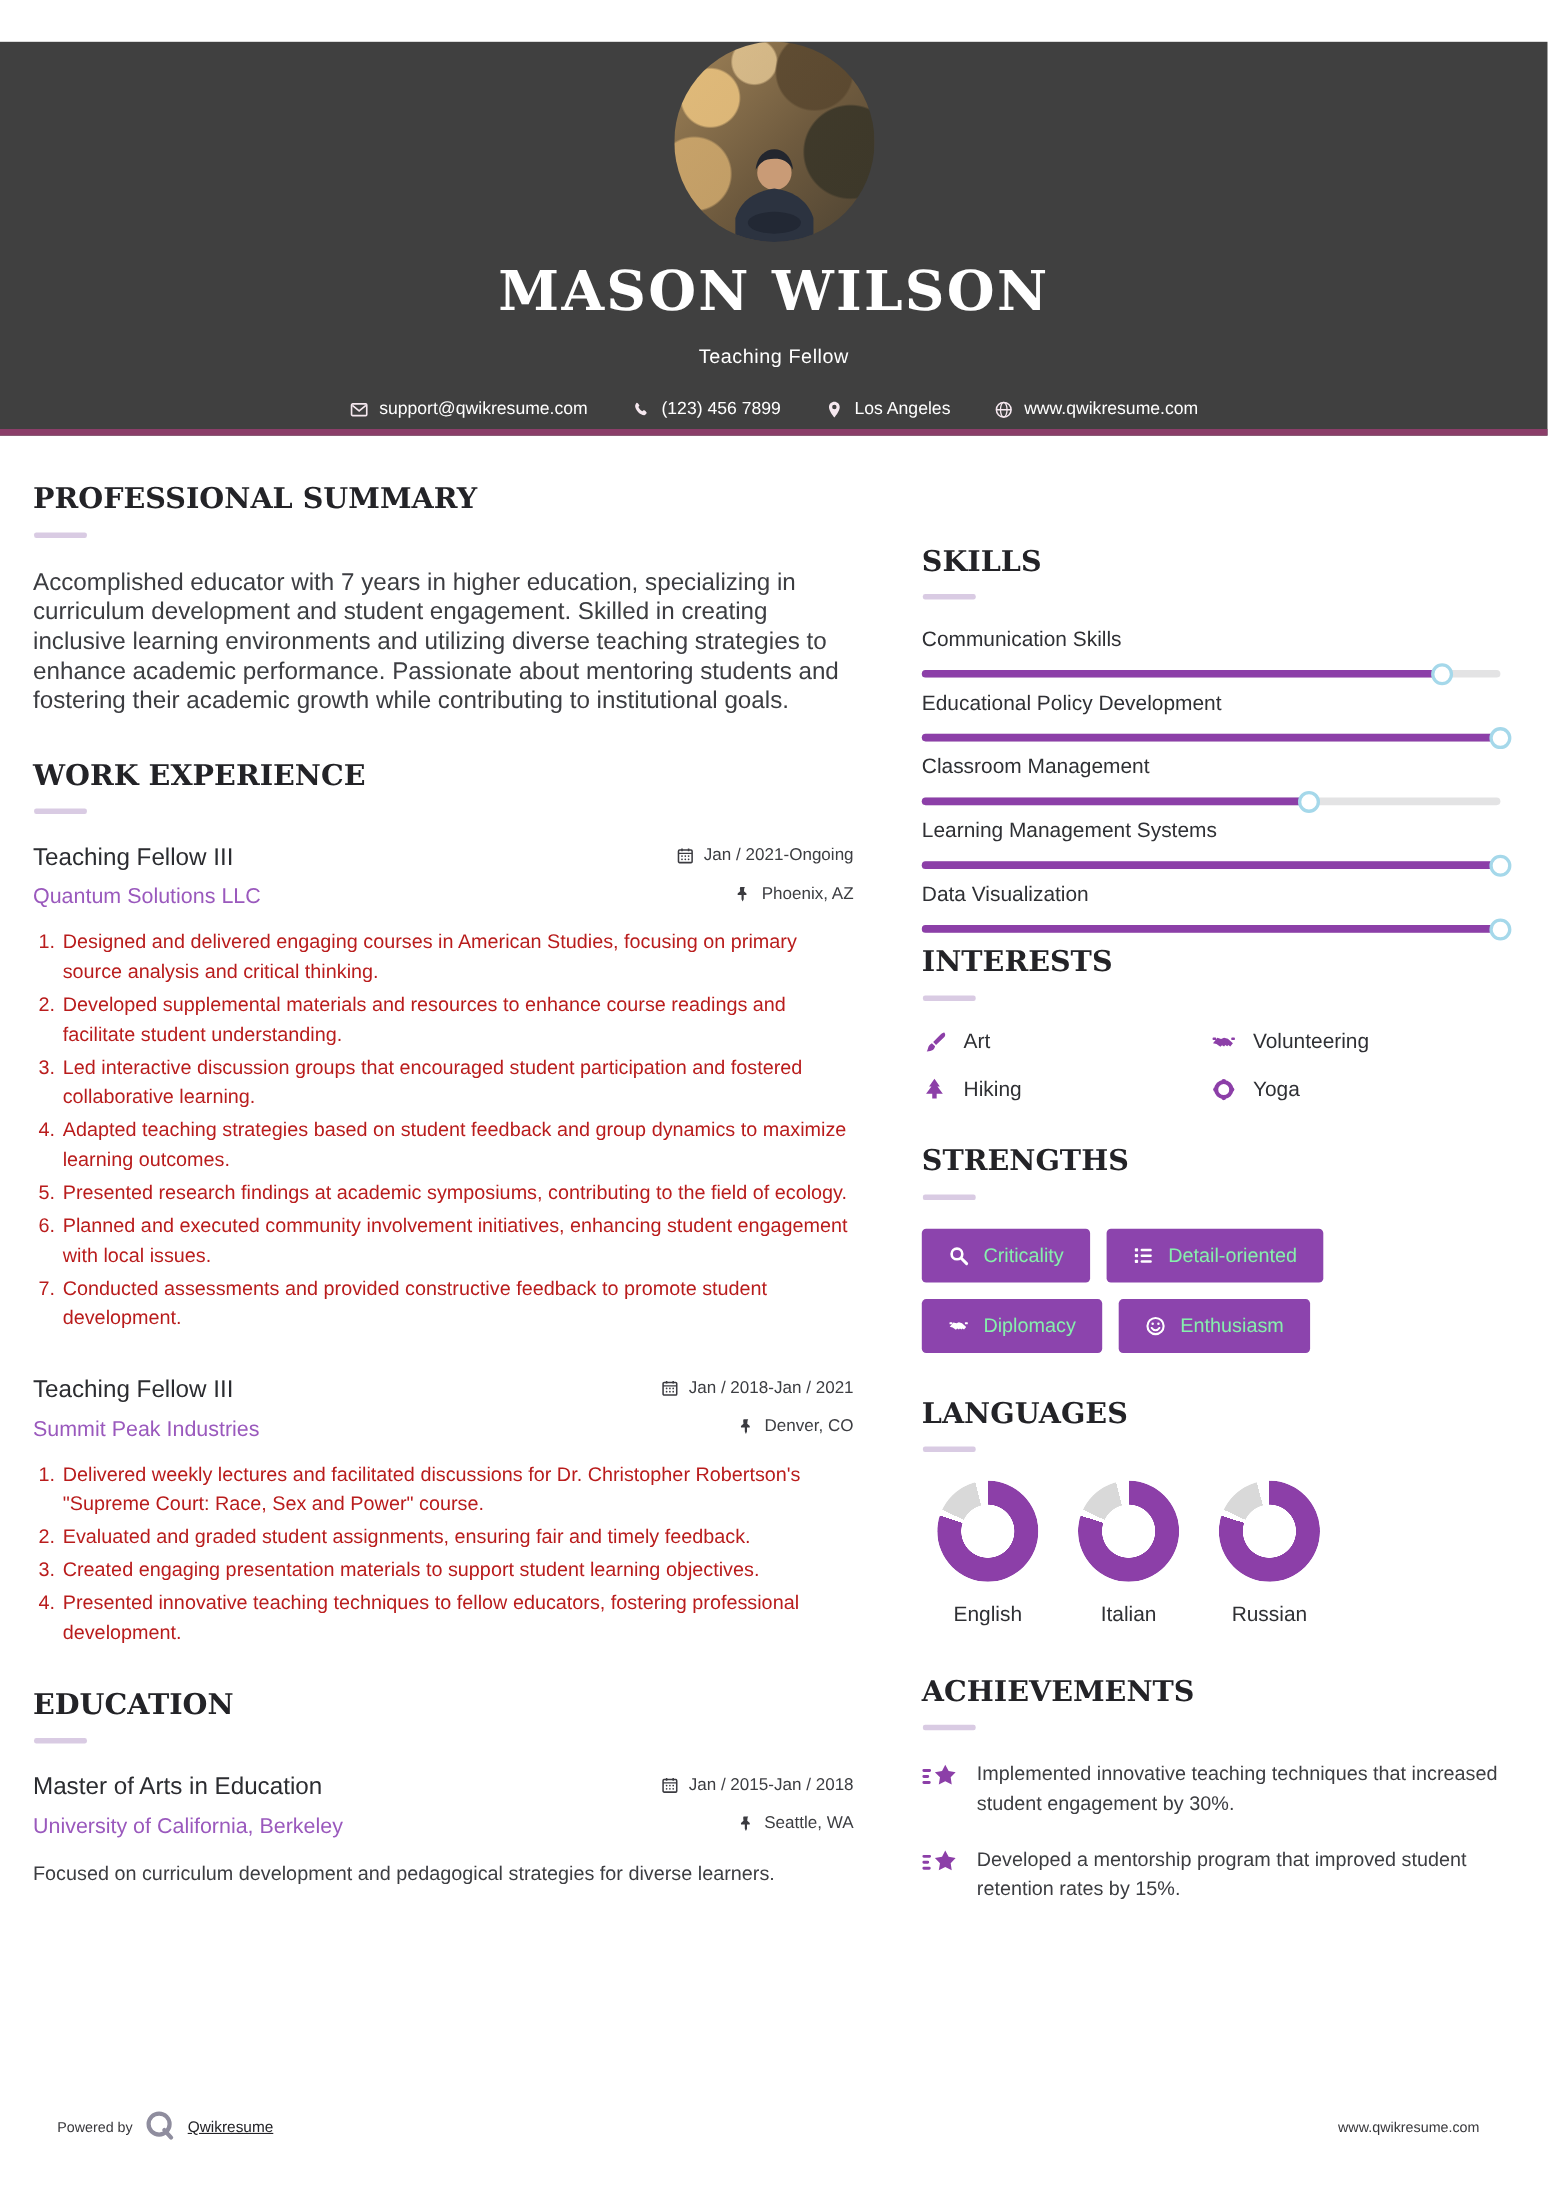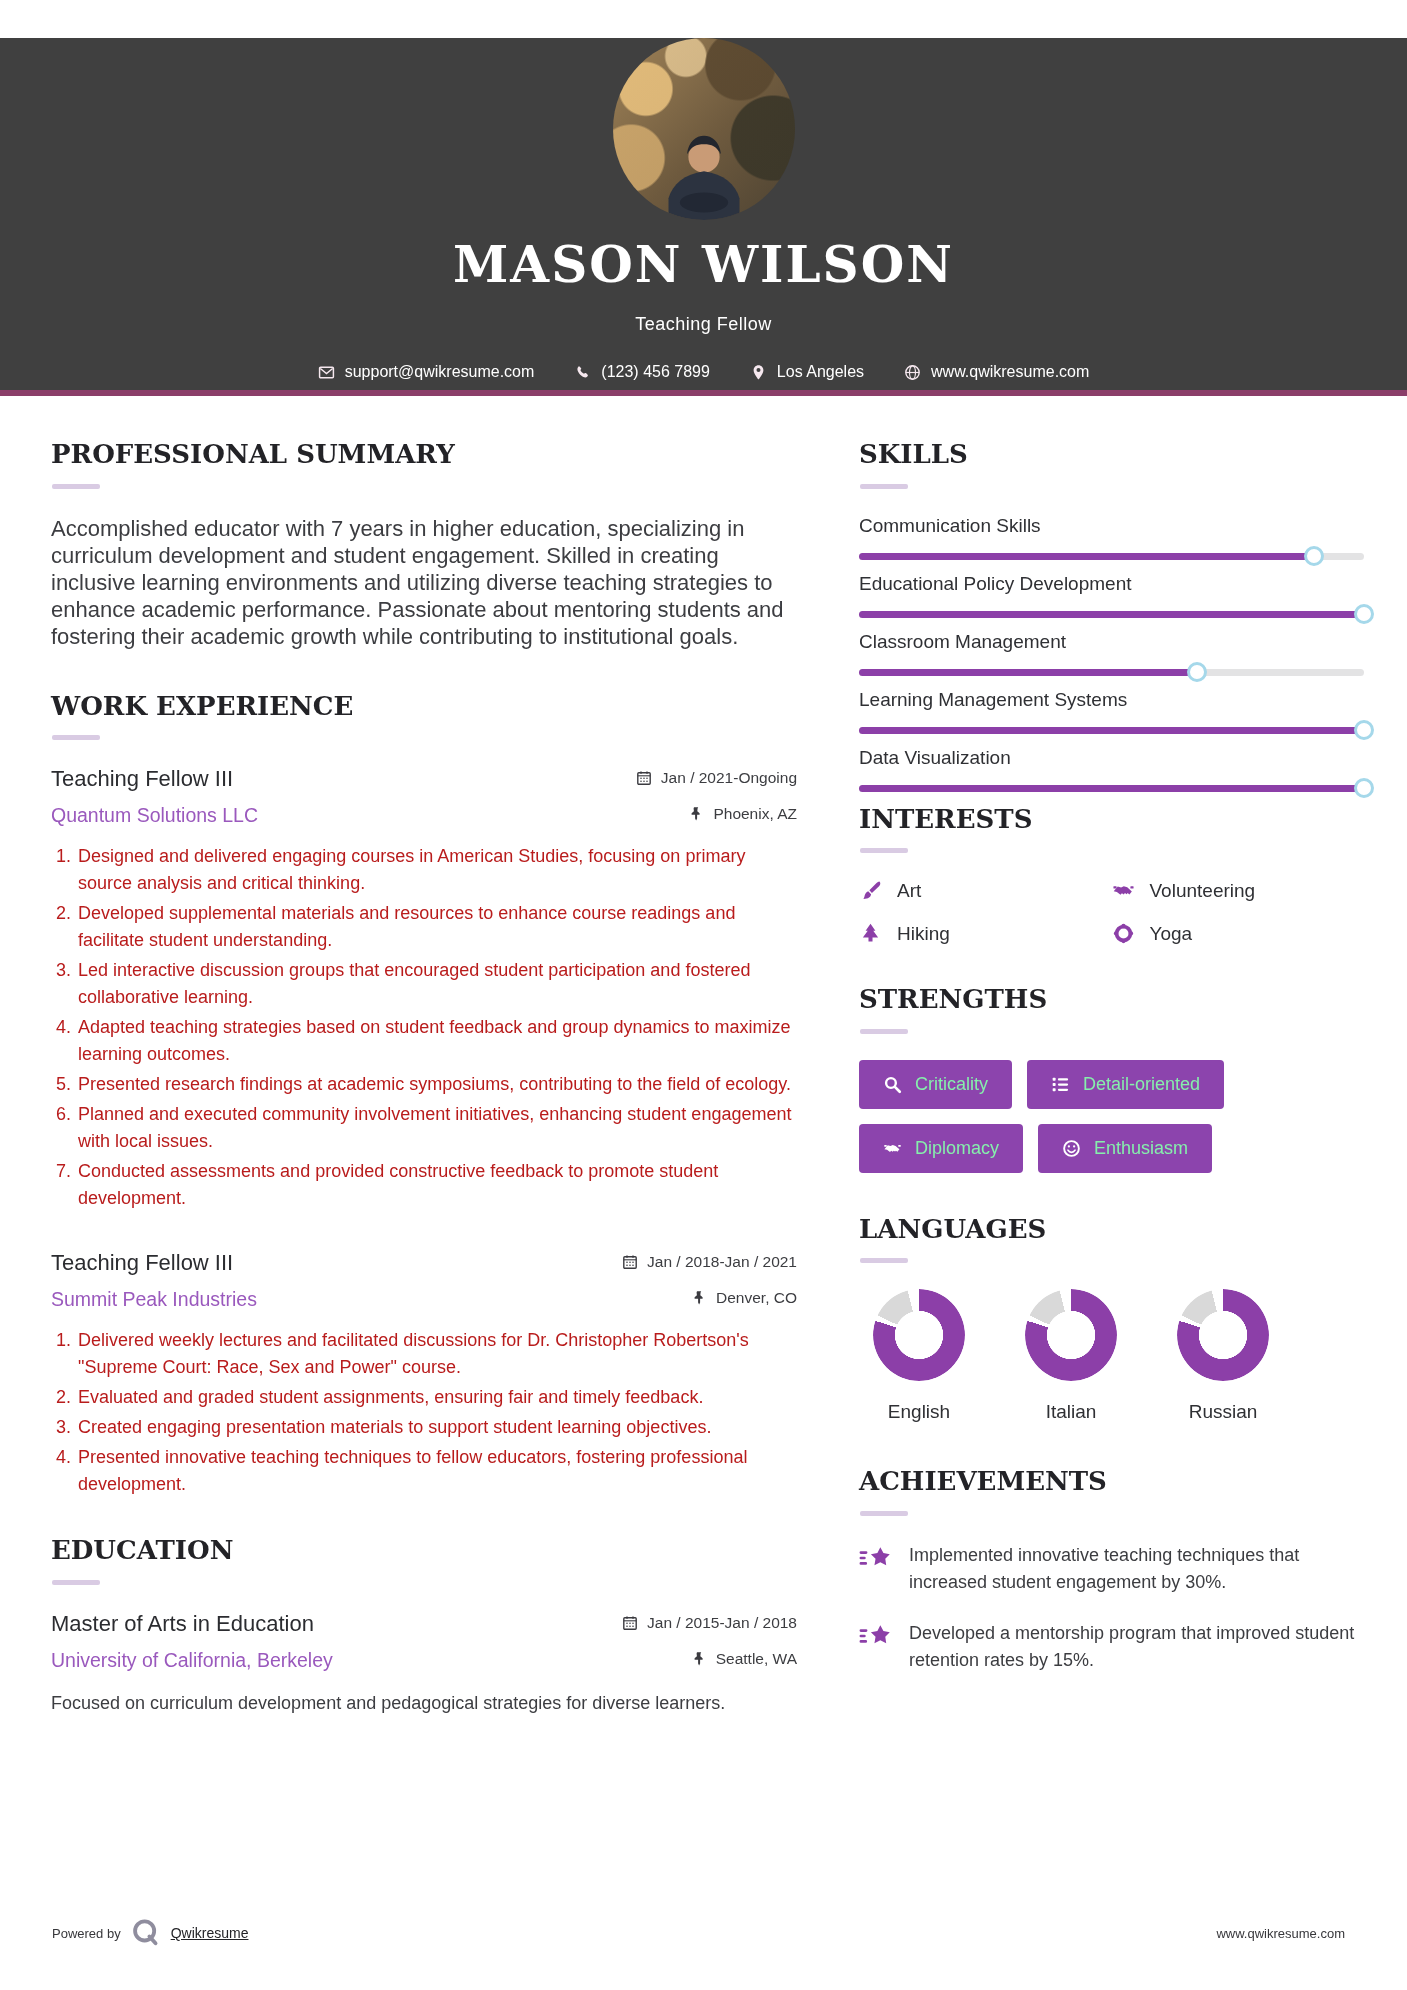--- a/index.html
+++ b/index.html
@@ -27,21 +27,21 @@
     font-family:"DejaVu Serif","Liberation Serif",serif;font-weight:700;
     font-size:50px;letter-spacing:2px;margin-top:20px;line-height:1;
   }
   .subtitle{font-size:18px;margin-top:24px;letter-spacing:.5px;font-weight:400;}
   .contact-row{
     margin-top:28px;display:flex;justify-content:center;align-items:center;gap:40px;font-size:16px;
   }
   .contact-item{display:flex;align-items:center;gap:10px;}
   .contact-item svg{width:17px;height:17px;color:#f6e8ef;}
   
-  .main{display:flex;gap:62px;padding:44px 43px 0 51px;box-sizing:border-box;}
+  .main{display:flex;gap:62px;padding:44px 43px 0 30px;box-sizing:border-box;align-items:flex-end;}
   .col-left{width:746px;flex:0 0 746px;}
   .col-right{flex:1;min-width:0;}
   h2.sec{
     font-family:"DejaVu Serif","Liberation Serif",serif;font-weight:700;color:#232327;
     font-size:26px;margin:0;letter-spacing:0;line-height:1.1;
   }
   .rule{width:48px;height:5px;border-radius:2px;background:#d9cbe3;margin:15px 0 26px 1px;}
   
   .summary-text{font-size:22px;line-height:27px;margin:0 0 42px;color:#3c3d41;}
   .job{margin-bottom:38px;}
@@ -66,21 +66,21 @@
   .interests-grid{display:grid;grid-template-columns:1fr 1fr;row-gap:20px;margin-bottom:40px;}
   .interest{display:flex;align-items:center;gap:15px;font-size:19px;color:#2f3034;}
   .interest svg{width:23px;height:23px;color:#8c3fa8;flex:0 0 auto;}
   .strengths-wrap{display:flex;flex-wrap:wrap;gap:15px;margin-bottom:42px;}
   .strength-btn{
     background:#8c44ad;color:#86efac;border:none;border-radius:4px;
     display:inline-flex;align-items:center;gap:13px;
     padding:14px 24px;font-size:18px;font-family:inherit;
   }
   .strength-btn svg{width:19px;height:19px;color:#fff;}
-  .langs-row{display:flex;gap:60px;padding-left:14px;margin-bottom:44px;}
+  .langs-row{display:flex;gap:36px;padding-left:14px;margin-bottom:44px;}
   .lang{text-align:center;}
   .donut{width:92px;height:92px;border-radius:50%;margin:0 auto;
     -webkit-mask:radial-gradient(circle closest-side,transparent 52%,#000 53%);
     mask:radial-gradient(circle closest-side,transparent 52%,#000 53%);}
   .lang-label{margin-top:20px;font-size:19px;color:#2f3034;}
   .ach{display:flex;gap:16px;margin-bottom:24px;}
   .ach svg{width:34px;height:28px;flex:0 0 auto;margin-top:2px;color:#8c3fa8;}
   .ach-text{font-size:18px;line-height:27px;color:#3c3d41;}
   
   .footer{

